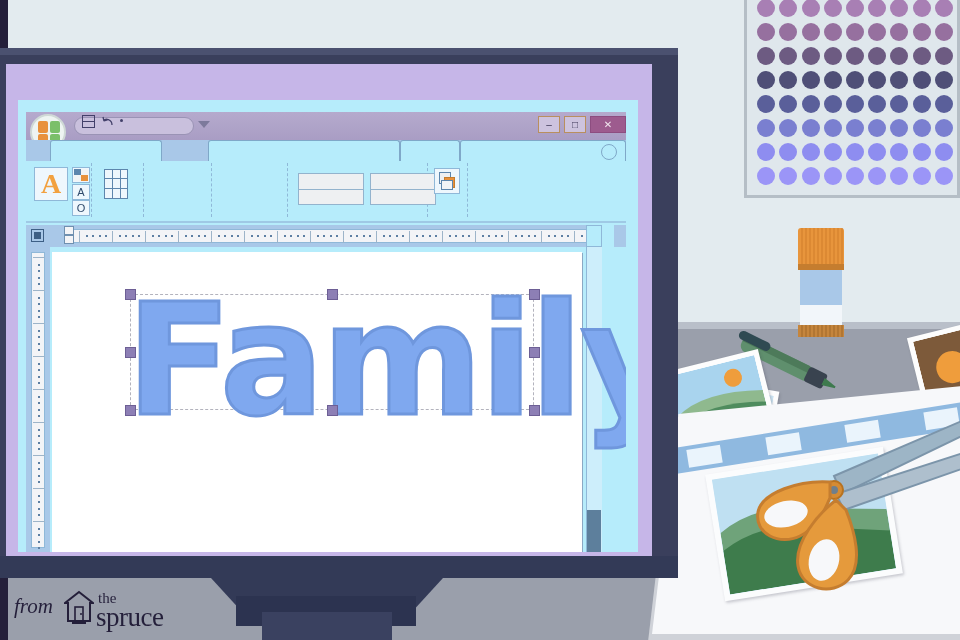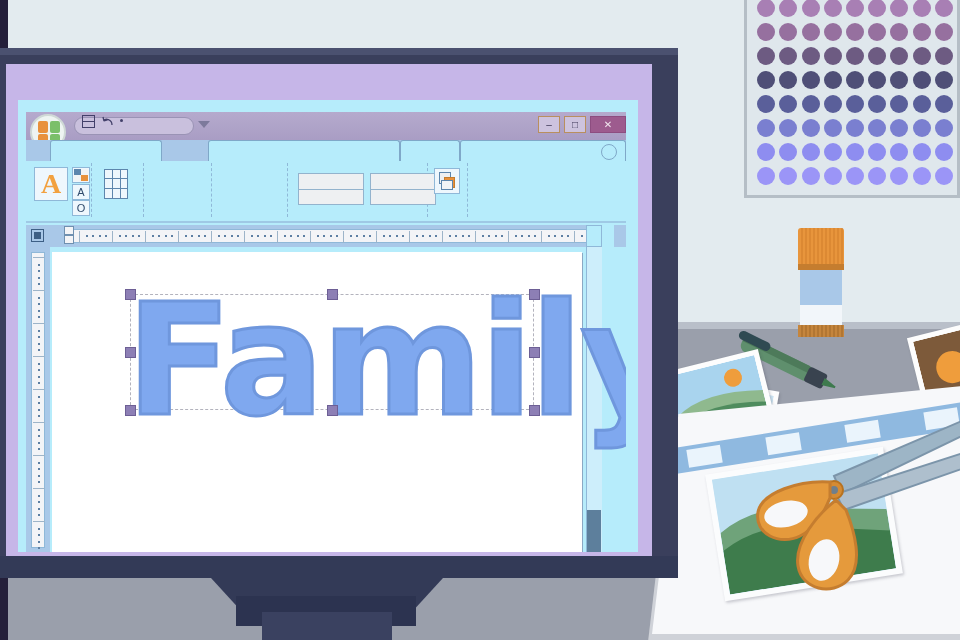--- a/index.html
+++ b/index.html
@@ -601,14 +601,27 @@
           <div class="hdl" style="left: 73px; top: 95px;"></div>
           <div class="hdl" style="left: 477px; top: 95px;"></div>
           <div class="hdl" style="left: 73px; top: 153px;"></div>
           <div class="hdl" style="left: 275px; top: 153px;"></div>
           <div class="hdl" style="left: 477px; top: 153px;"></div>
         </div>
     </div>
 
   </div>
 
+  <div class="logo">
+    <span class="from">from</span>
+    <span class="house">
+      <svg width="30" height="34" viewBox="0 0 30 34">
+        <path d="M15 2 L29 13 L26 13 L26 31 L4 31 L4 13 L1 13 Z" fill="none" stroke="#241f3a" stroke-width="2"></path>
+        <rect x="11" y="17" width="8" height="14" fill="none" stroke="#241f3a" stroke-width="1.6"></rect>
+        <circle cx="17" cy="24" r="1" fill="#241f3a"></circle>
+        <rect x="8" y="32" width="14" height="2" fill="#241f3a"></rect>
+      </svg>
+    </span>
+    <span class="the">the</span>
+    <span class="spruce">spruce</span>
+  </div>
 
 </div>
 
 </body></html>

